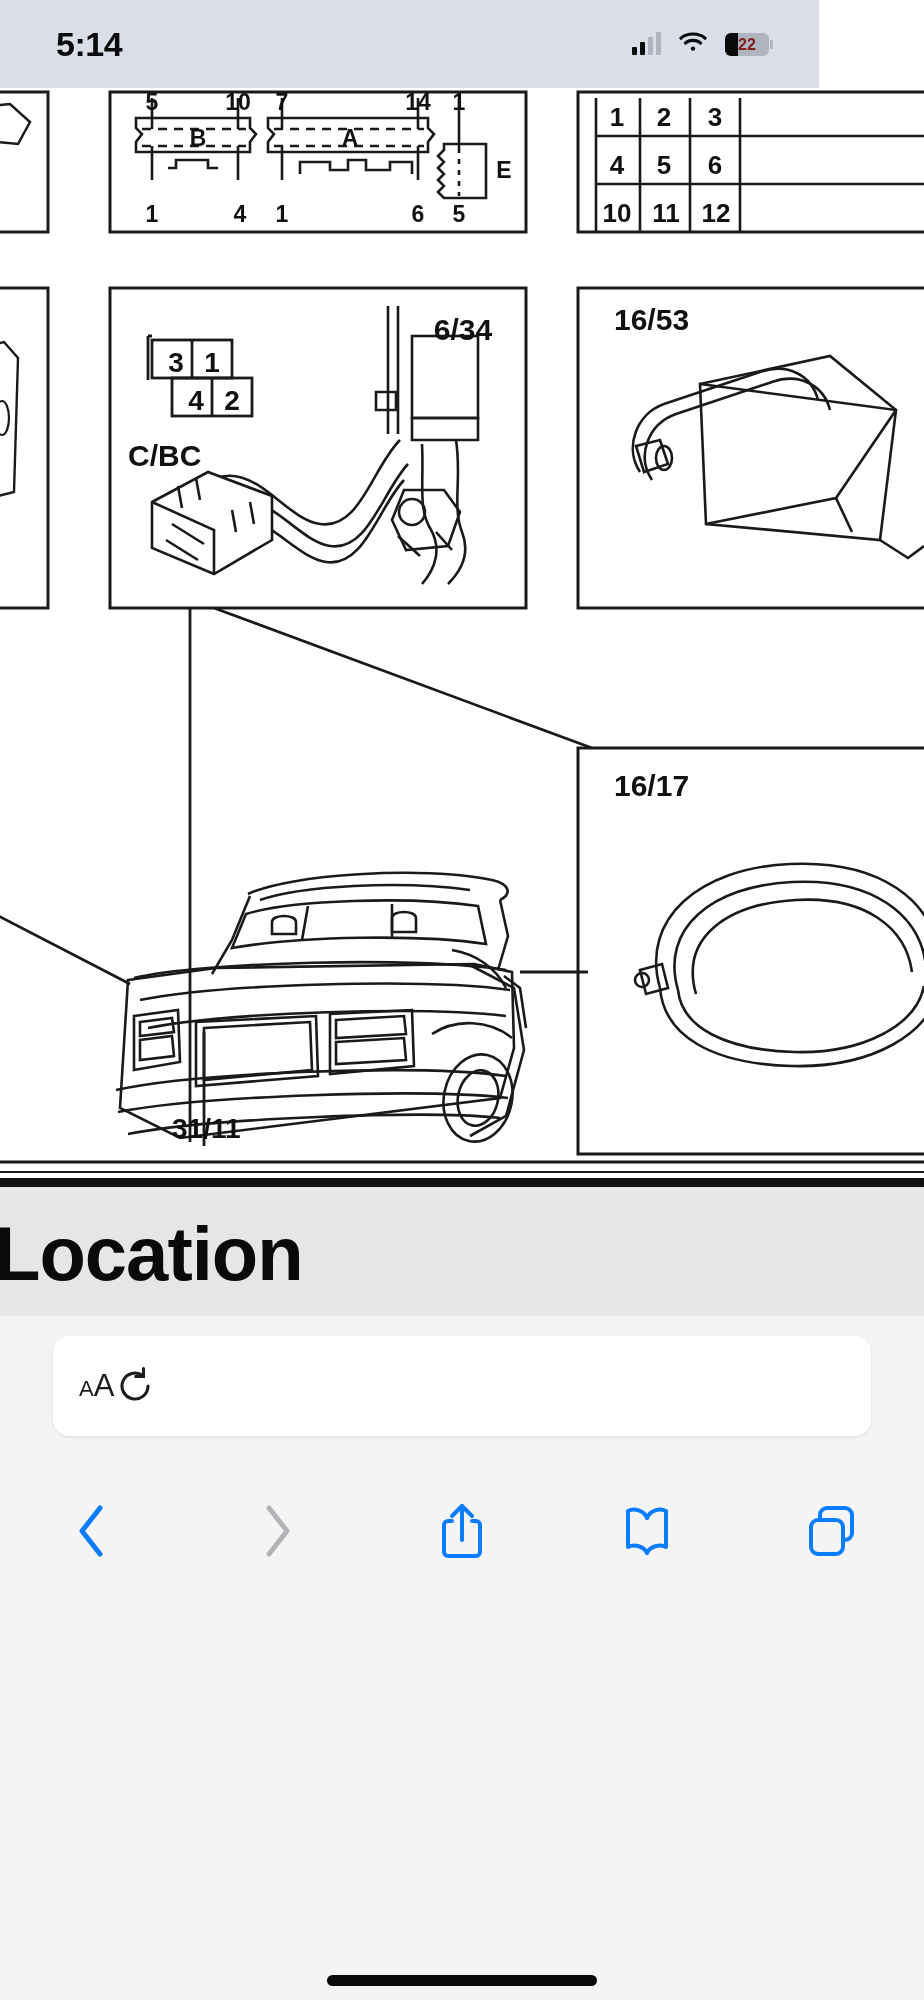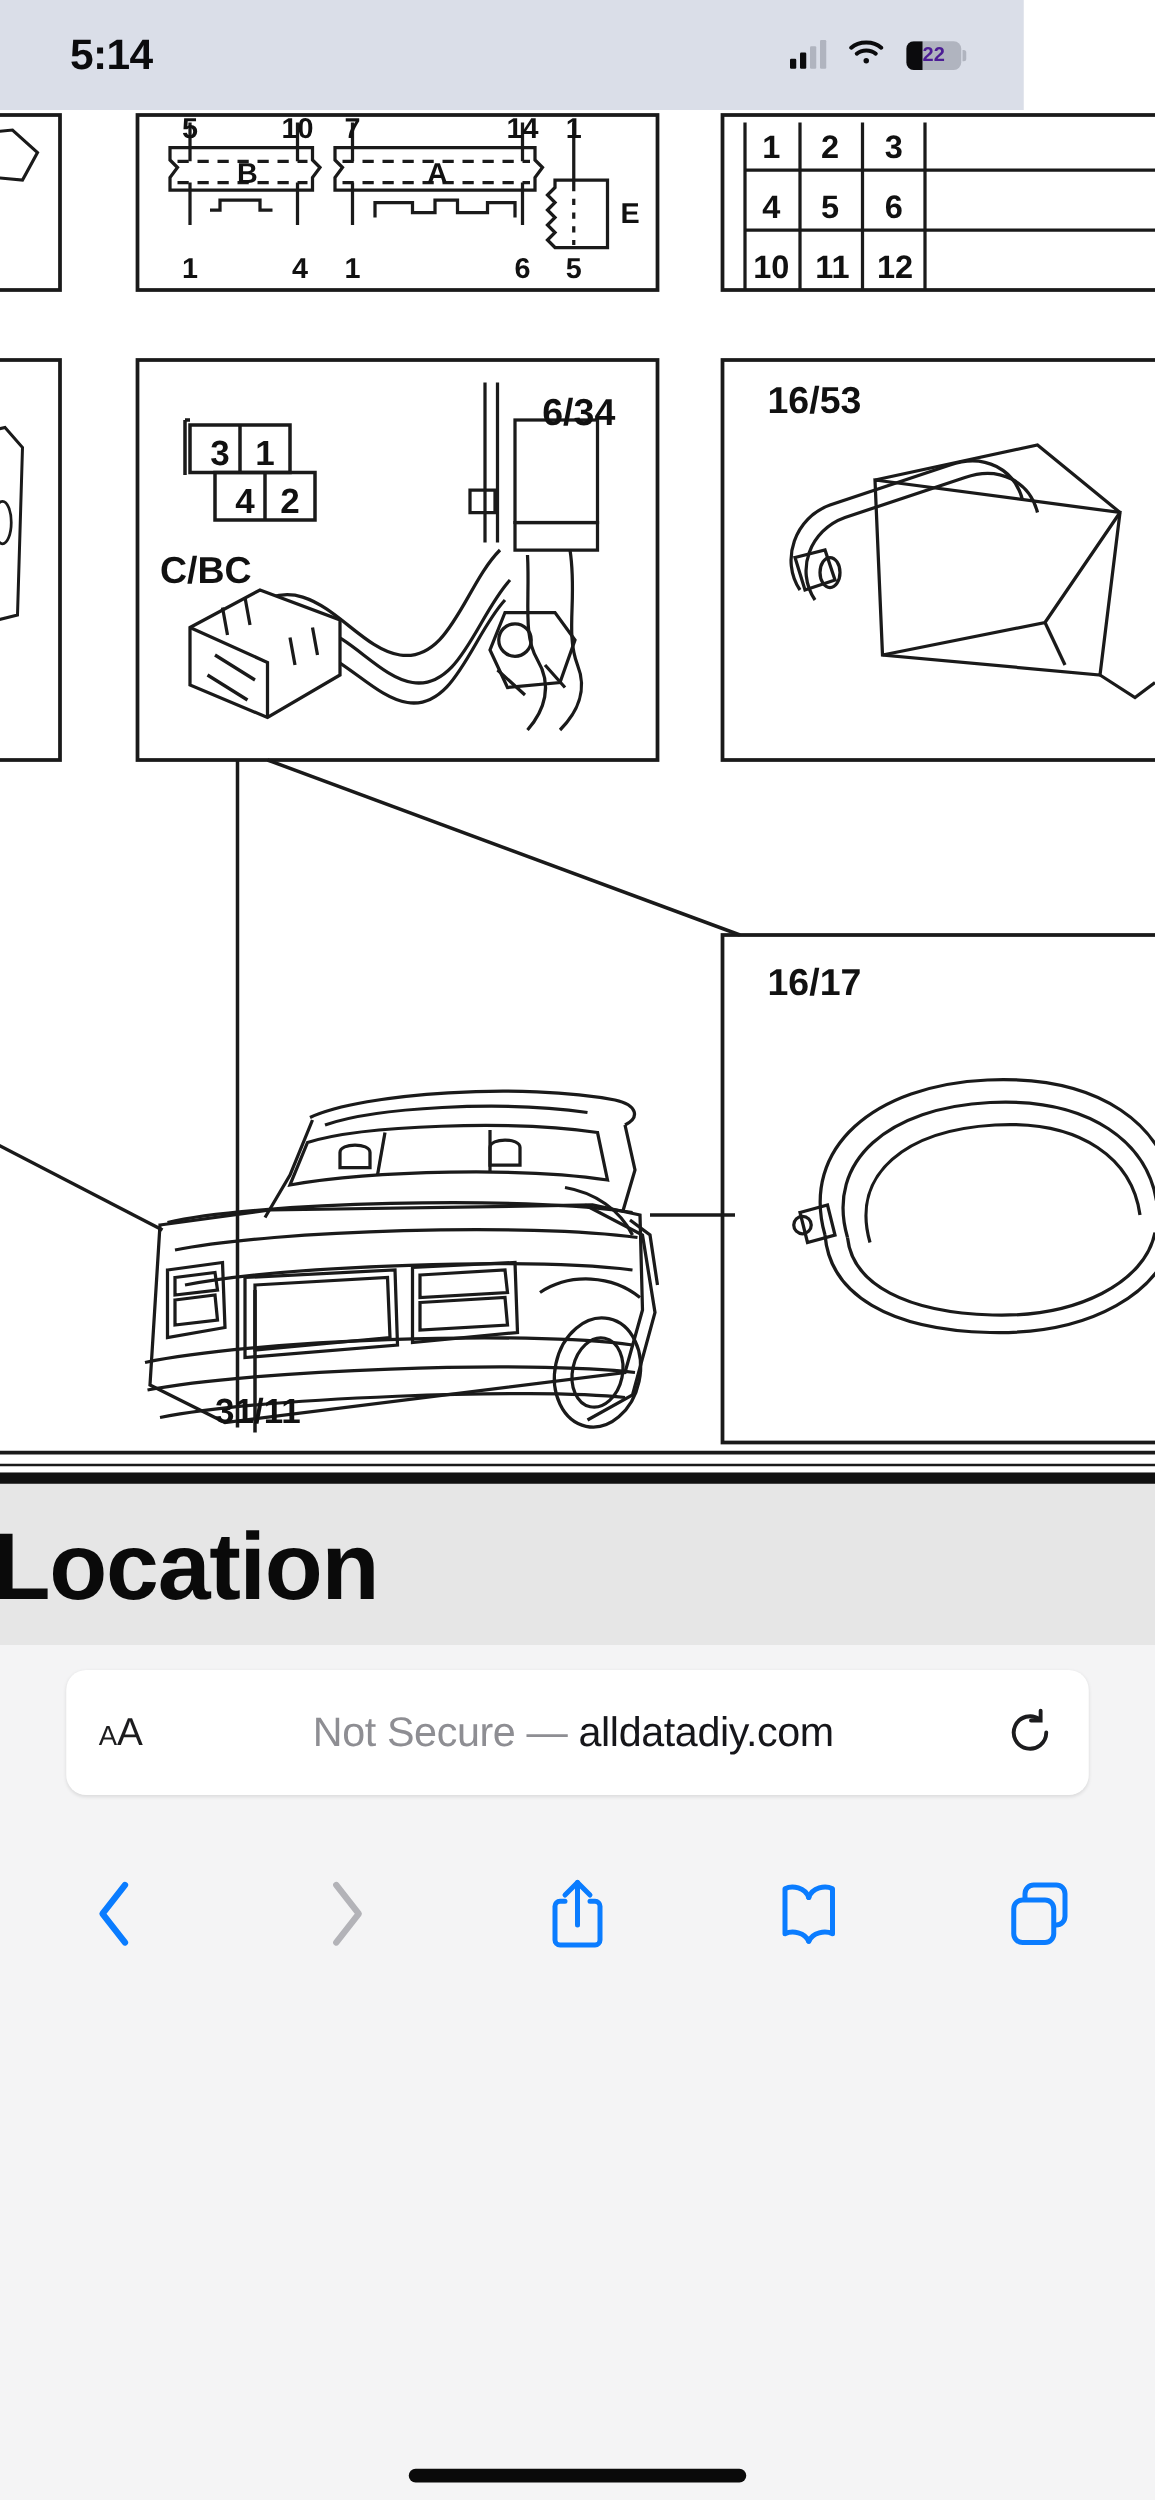--- a/index.html
+++ b/index.html
@@ -29,21 +29,21 @@
   .cell-bars i:nth-child(3){ height:18px; background:#b0b4bf; }
   .cell-bars i:nth-child(4){ height:23px; background:#b0b4bf; }
   .wifi-ico{ width:28px; height:22px; }
   .batt{
     position:relative; width:44px; height:23px; border-radius:6px;
     background:#b0b4bf; overflow:hidden; display:flex; align-items:center;
   }
   .batt .fill{ position:absolute; left:0; top:0; bottom:0; width:13px; background:#0b0b0d; }
   .batt .num{
     position:relative; width:100%; text-align:center;
-    font-size:16px; font-weight:700; color:#4c1d95; line-height:23px;
+    font-size:16px; font-weight:700; color:#7f1d1d; line-height:23px;
   }
   .batt-nub{ width:3px; height:9px; background:#b0b4bf; border-radius:0 2px 2px 0; margin-left:1px; }
   .batt-wrap{ display:flex; align-items:center; }
 
   
   #page-content{
     position:absolute; left:0; top:88px; width:924px; height:1090px;
     background:#ffffff; overflow:hidden;
   }
   .diagram{ position:absolute; left:0; top:0; width:924px; height:1090px; }
@@ -354,23 +354,20 @@
   <div id="location-title">Location</div>
 </div>
 
 <div id="url-region">
 
   <div id="url-field">
     <span id="aa-button">
       <span class="sm">A</span>
         <span class="lg">A</span>
     </span>
-    <span id="url-text">
-      <span class="warn">Not Secure — </span><span class="host">alldatadiy.com</span>
-    </span>
     <span id="reload-btn">
       <svg viewBox="0 0 42 42" fill="none" stroke="currentColor" stroke-width="3.1" stroke-linecap="round">
         <path d="M34 21 a13 13 0 1 1 -5.2 -10.4"></path>
         <path d="M29.5 3.5 L29.5 11.4 L21.8 11.4"></path>
       </svg>
     </span>
   </div>
 </div>
 
 <div id="toolbar">

